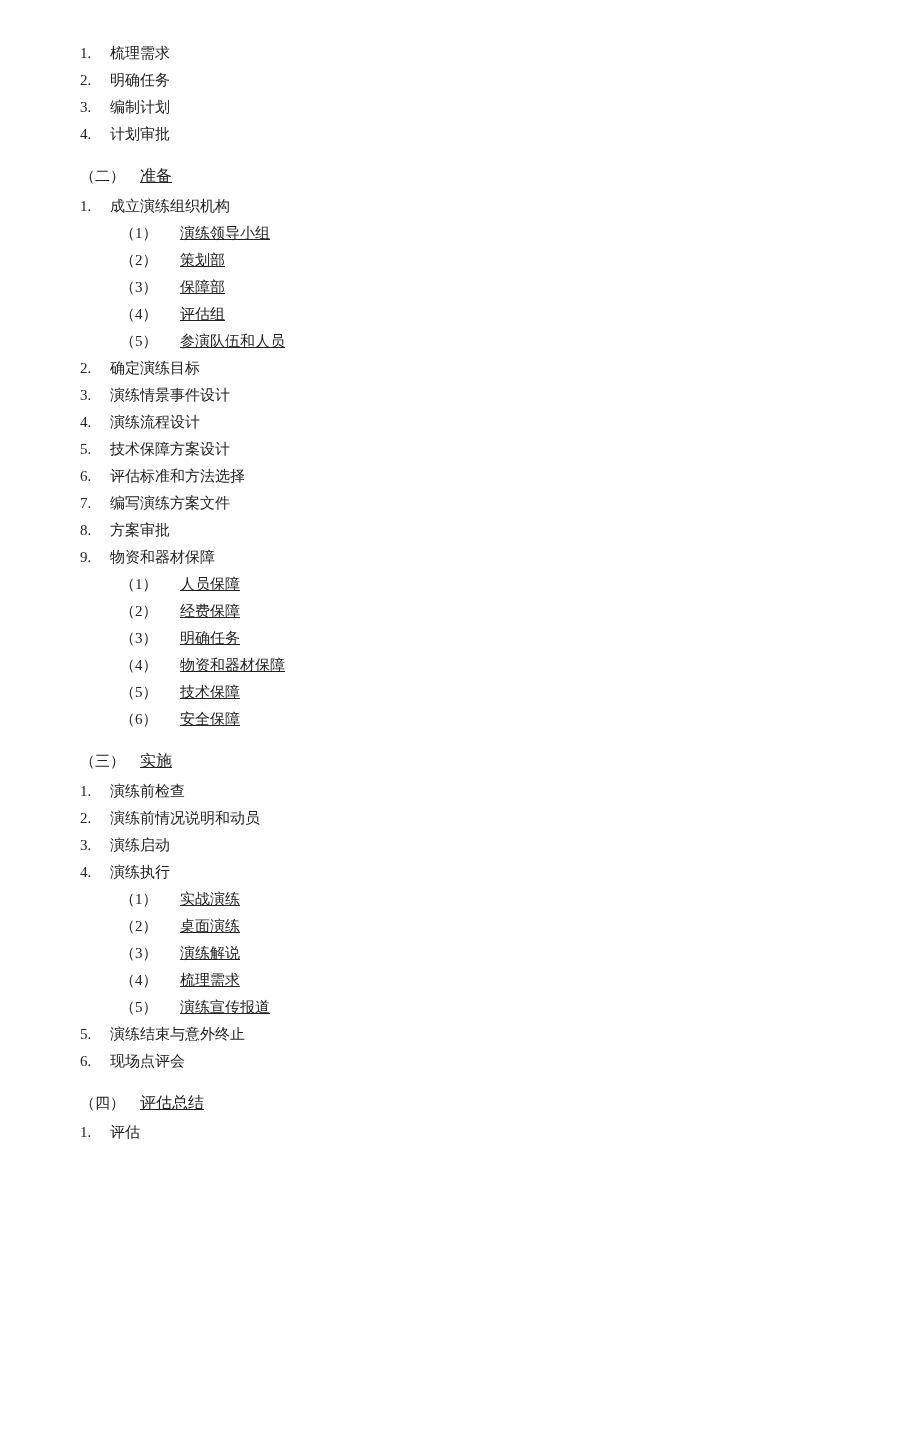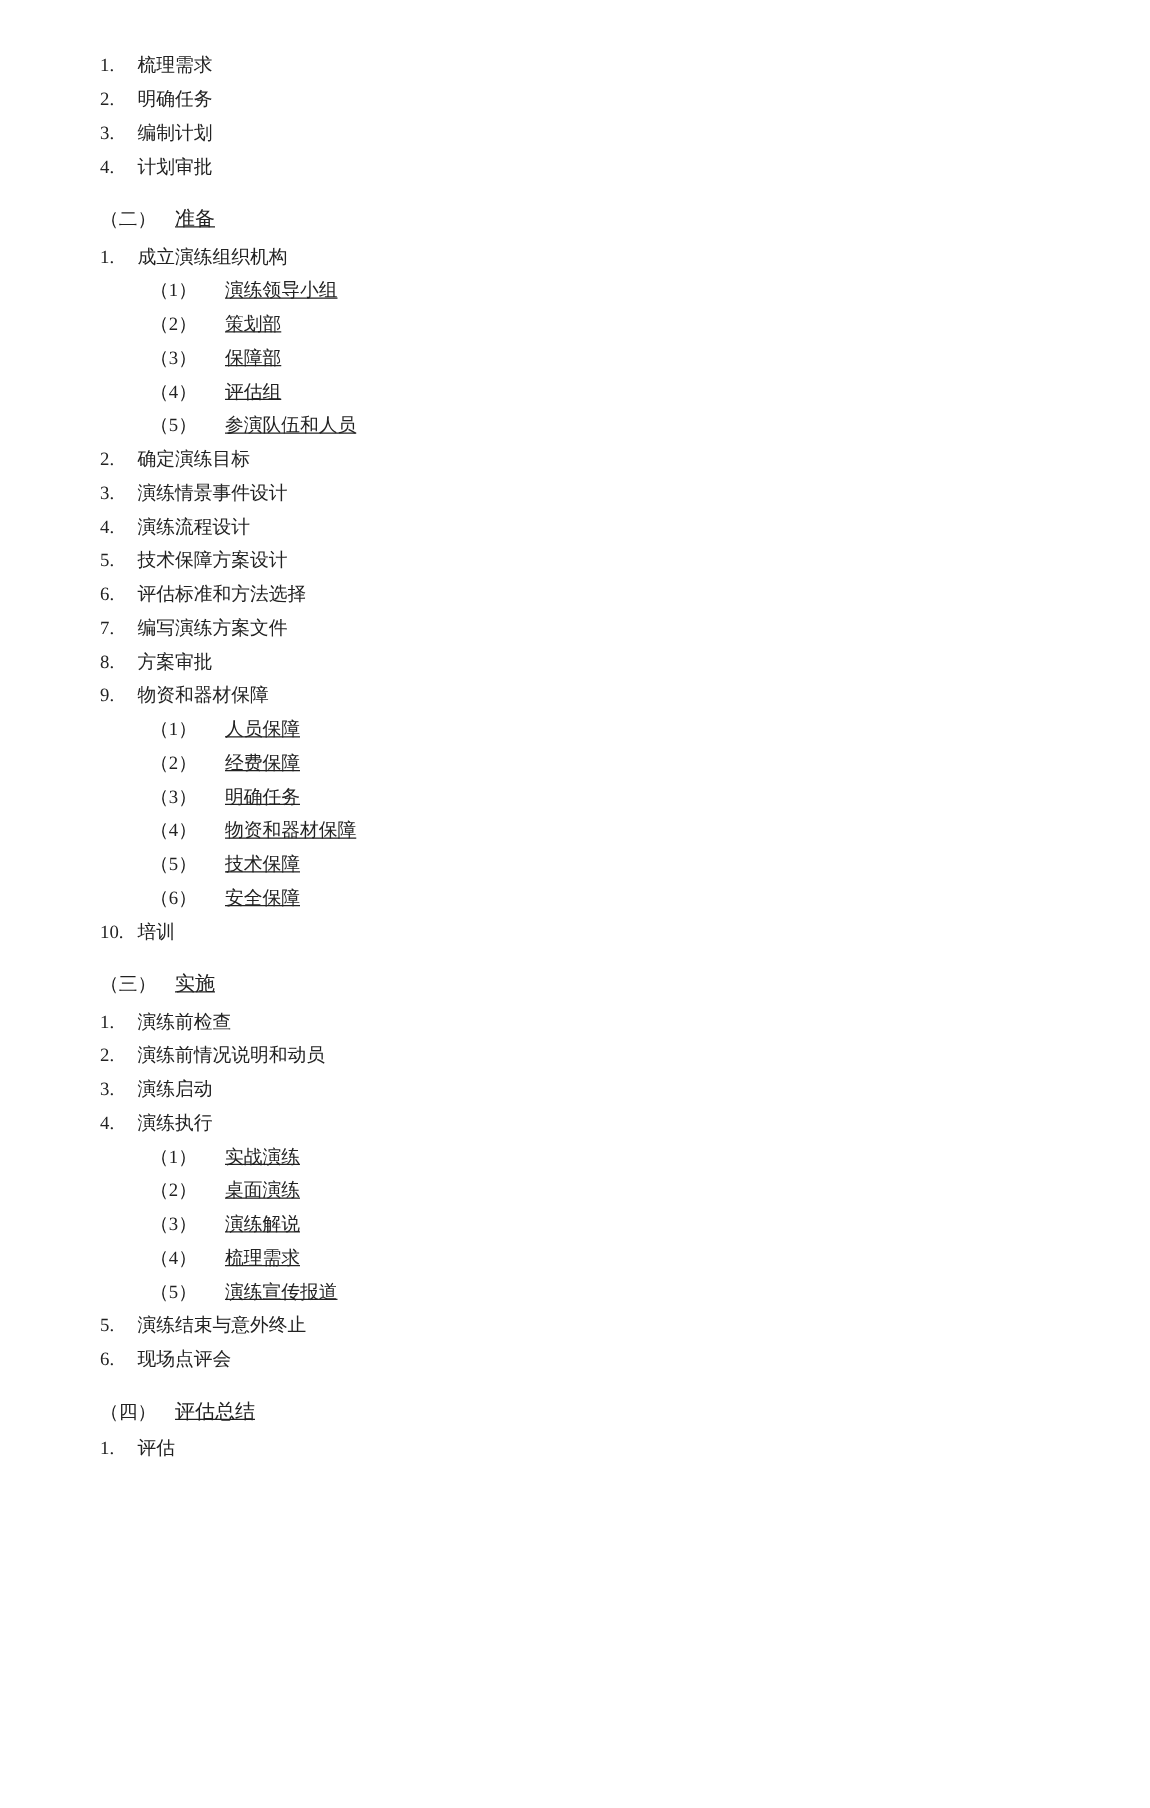--- a/index.html
+++ b/index.html
@@ -171,24 +171,20 @@
   </div>
   <div class="sub-item">
     <span class="sub-item-number">（5）</span>
     <span class="sub-item-text">技术保障</span>
   </div>
   <div class="sub-item">
     <span class="sub-item-number">（6）</span>
     <span class="sub-item-text">安全保障</span>
   </div>
 
-  <div class="item">
-    <span class="item-number">10.</span>
-    <span class="item-text">培训</span>
-  </div>
 
   <div class="spacer-lg"></div>
   <div class="section-header">
     <span class="section-label">（三）</span>
     <span class="section-title">实施</span>
   </div>
 
   <div class="item">
     <span class="item-number">1.</span>
     <span class="item-text">演练前检查</span>

